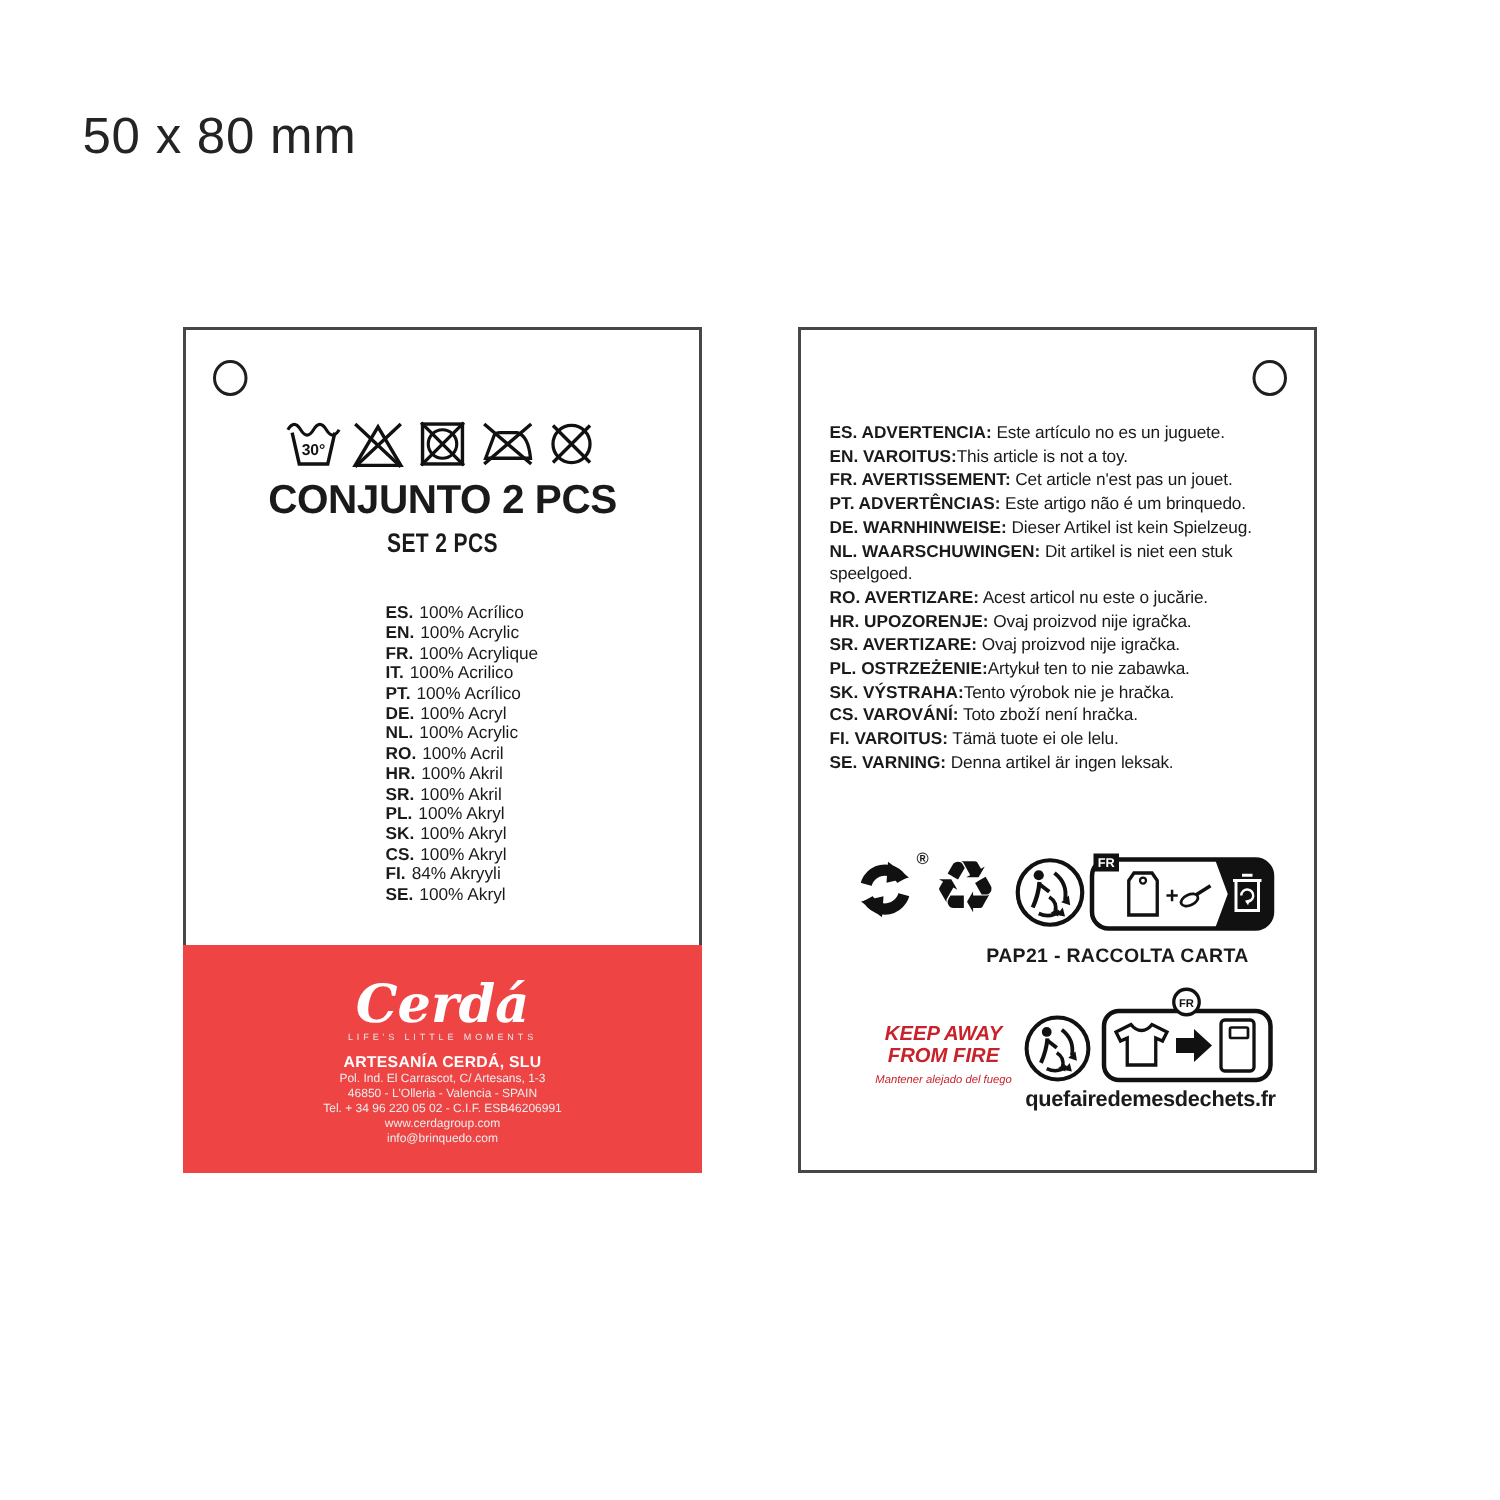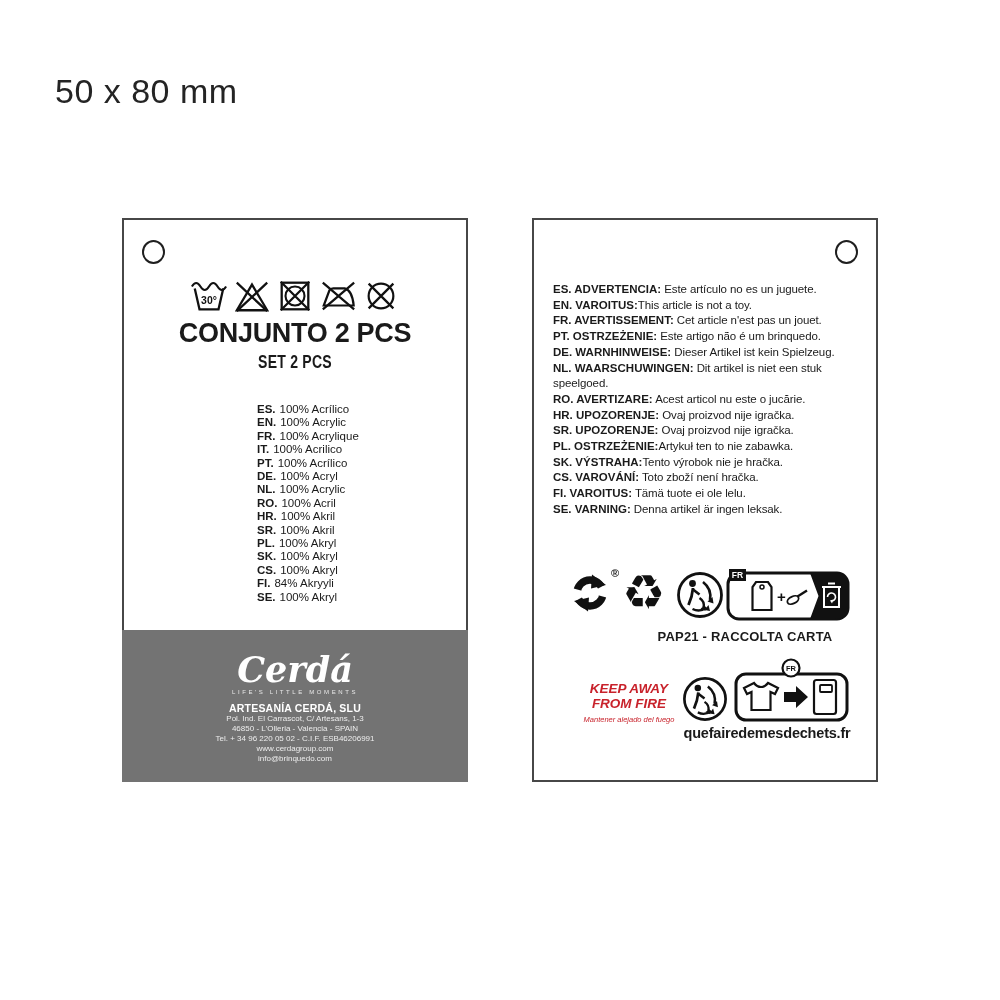--- a/index.html
+++ b/index.html
@@ -18,21 +18,21 @@
   .hole-right { right:18px; top:20px; }
 
   
   .care-row { position:absolute; left:0; right:0; top:57px; display:flex; justify-content:center; gap:5px; }
   .care-row svg { width:38px; height:38px; display:block; }
   .tag-title { position:absolute; left:0; right:0; top:98px; text-align:center; font-size:27px; font-weight:700; letter-spacing:-.3px; }
   .tag-subtitle { position:absolute; left:0; right:0; top:132px; text-align:center; font-size:18px; font-weight:700; transform:scaleX(.78); letter-spacing:.3px; }
   .composition { position:absolute; left:133px; top:183px; font-size:11.5px; line-height:13.4px; }
   .comp-line b { margin-right:4px; }
 
-  .brand-block { position:absolute; left:-2px; right:-2px; bottom:-2px; height:152px; background:#737373; color:#fff; text-align:center; }
+  .brand-block { position:absolute; left:-2px; right:-2px; bottom:-2px; height:152px; background:#ef4444; color:#fff; text-align:center; }
   .cerda-logo { font-family:"DejaVu Serif", serif; font-style:italic; font-weight:700; font-size:35px; line-height:36px; margin-top:22px; }
   .cerda-tagline { font-size:6px; letter-spacing:2.6px; color:#e8e8e8; margin-top:1px; }
   .brand-company { font-size:10.5px; font-weight:700; margin-top:7px; letter-spacing:.2px; }
   .brand-addr { font-size:8px; line-height:10px; color:#ededed; }
 
   
   .warnings { position:absolute; left:19px; right:7px; top:62px; font-size:11.5px; line-height:15.7px; letter-spacing:-.1px; }
   .warn-line b { letter-spacing:0; }
 
   .icon-abs { position:absolute; }
@@ -150,31 +150,31 @@
 
     <div class="warnings">
 
         <div class="warn-line"><b>ES. ADVERTENCIA:</b><span> Este artículo no es un juguete.</span></div>
 
         <div class="warn-line"><b>EN. VAROITUS:</b><span>This article is not a toy.</span></div>
 
         <div class="warn-line"><b>FR. AVERTISSEMENT:</b><span> Cet article n'est pas un jouet.</span></div>
 
 
-        <div class="warn-line"><b>PT. OSTRZEŻENIE:</b><span> Este artigo não é um brinquedo.</span></div>
+        <div class="warn-line"><b>PT. ADVERTÊNCIAS:</b><span> Este artigo não é um brinquedo.</span></div>
 
         <div class="warn-line"><b>DE. WARNHINWEISE:</b><span> Dieser Artikel ist kein Spielzeug.</span></div>
 
         <div class="warn-line"><b>NL. WAARSCHUWINGEN:</b><span> Dit artikel is niet een stuk speelgoed.</span></div>
 
         <div class="warn-line"><b>RO. AVERTIZARE:</b><span> Acest articol nu este o jucărie.</span></div>
 
         <div class="warn-line"><b>HR. UPOZORENJE:</b><span> Ovaj proizvod nije igračka.</span></div>
 
-        <div class="warn-line"><b>SR. UPOZORENJE:</b><span> Ovaj proizvod nije igračka.</span></div>
+        <div class="warn-line"><b>SR. AVERTIZARE:</b><span> Ovaj proizvod nije igračka.</span></div>
 
         <div class="warn-line"><b>PL. OSTRZEŻENIE:</b><span>Artykuł ten to nie zabawka.</span></div>
 
         <div class="warn-line"><b>SK. VÝSTRAHA:</b><span>Tento výrobok nie je hračka.</span></div>
 
         <div class="warn-line"><b>CS. VAROVÁNÍ:</b><span> Toto zboží není hračka.</span></div>
 
         <div class="warn-line"><b>FI. VAROITUS:</b><span> Tämä tuote ei ole lelu.</span></div>
 
         <div class="warn-line"><b>SE. VARNING:</b><span> Denna artikel är ingen leksak.</span></div>

